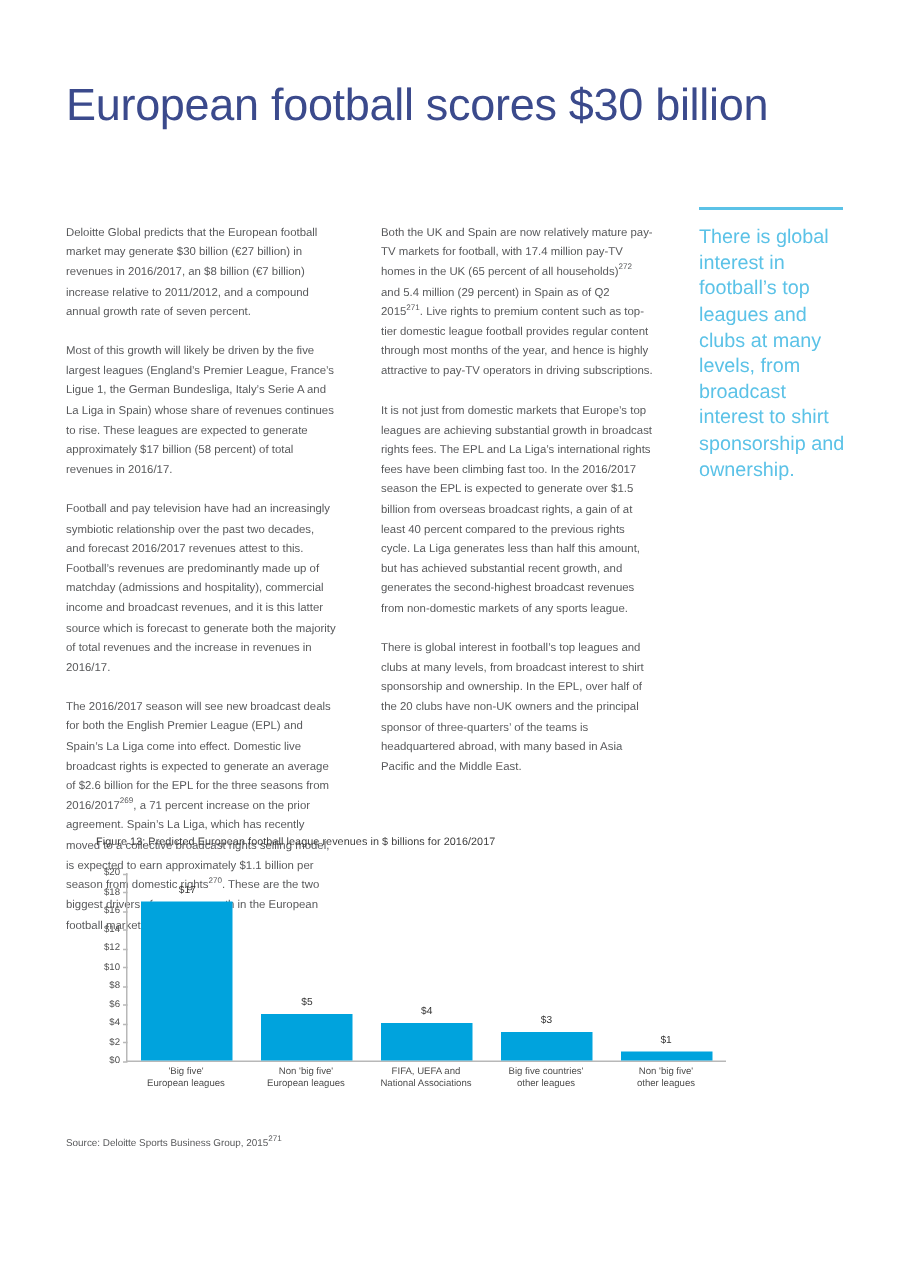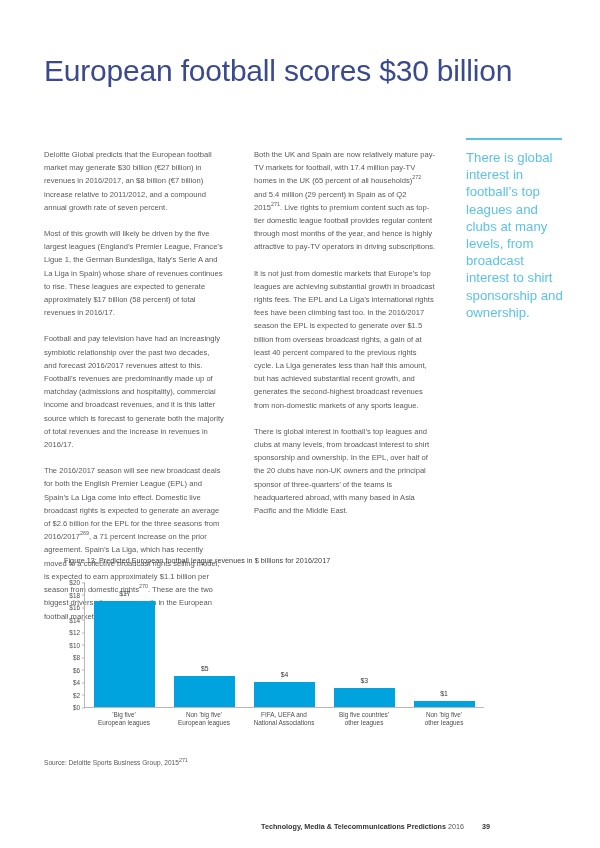--- a/index.html
+++ b/index.html
@@ -273,19 +273,14 @@
           <div>Non 'big five'</div>
           <div>other leagues</div>
         </div>
       </div>
   </div>
 
   <div class="source">
     <span>Source: Deloitte Sports Business Group, 2015</span><sup>271</sup>
   </div>
 
-  <div class="footer">
-    <span class="ftitle">Technology, Media &amp; Telecommunications Predictions</span>
-    <span class="fyear">2016</span>
-    <span class="fpage">39</span>
-  </div>
 
 </div>
 
 </body></html>

